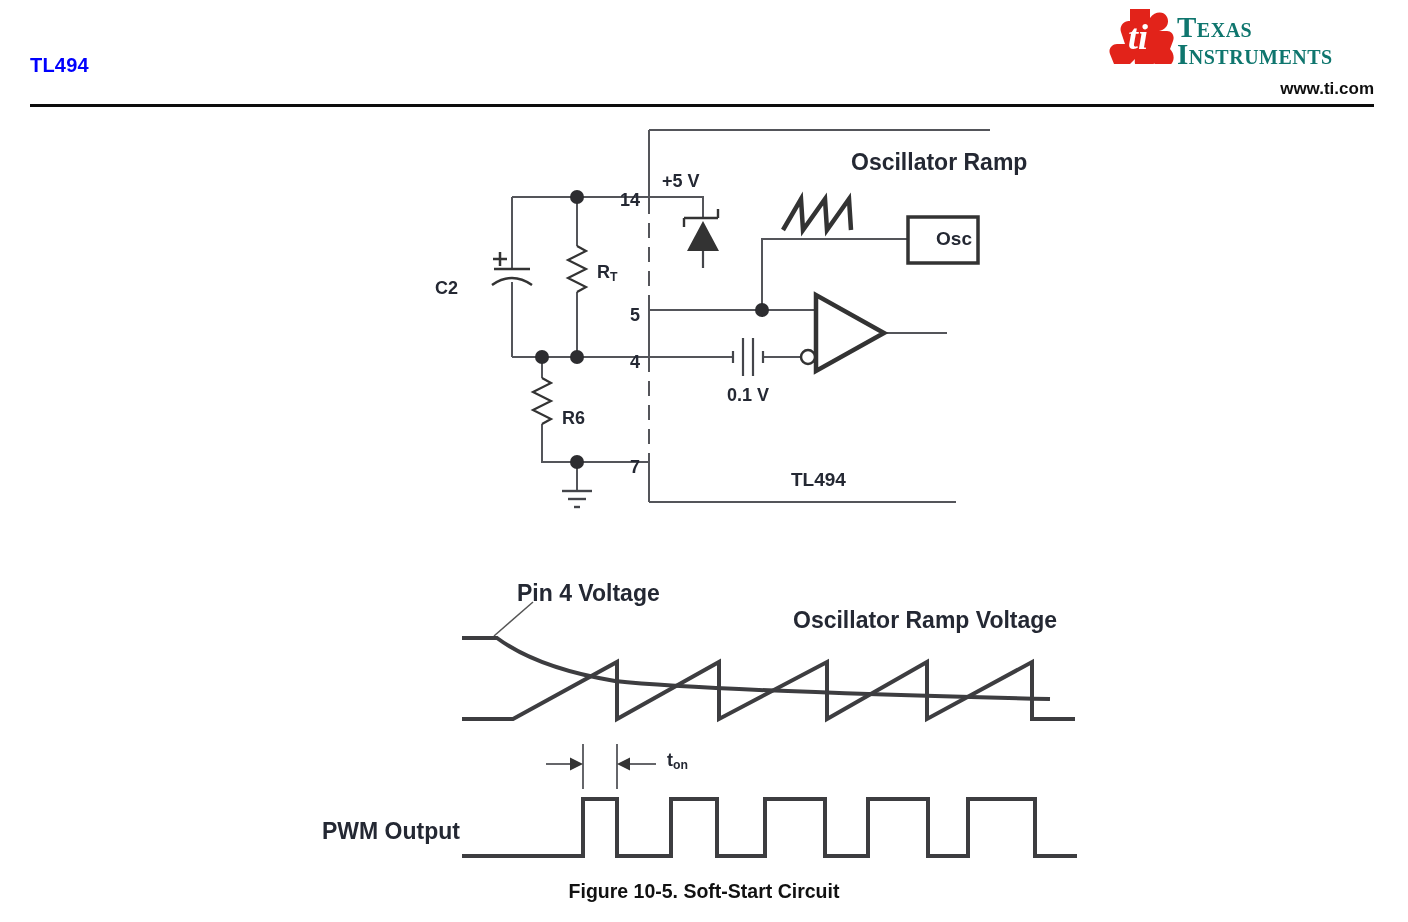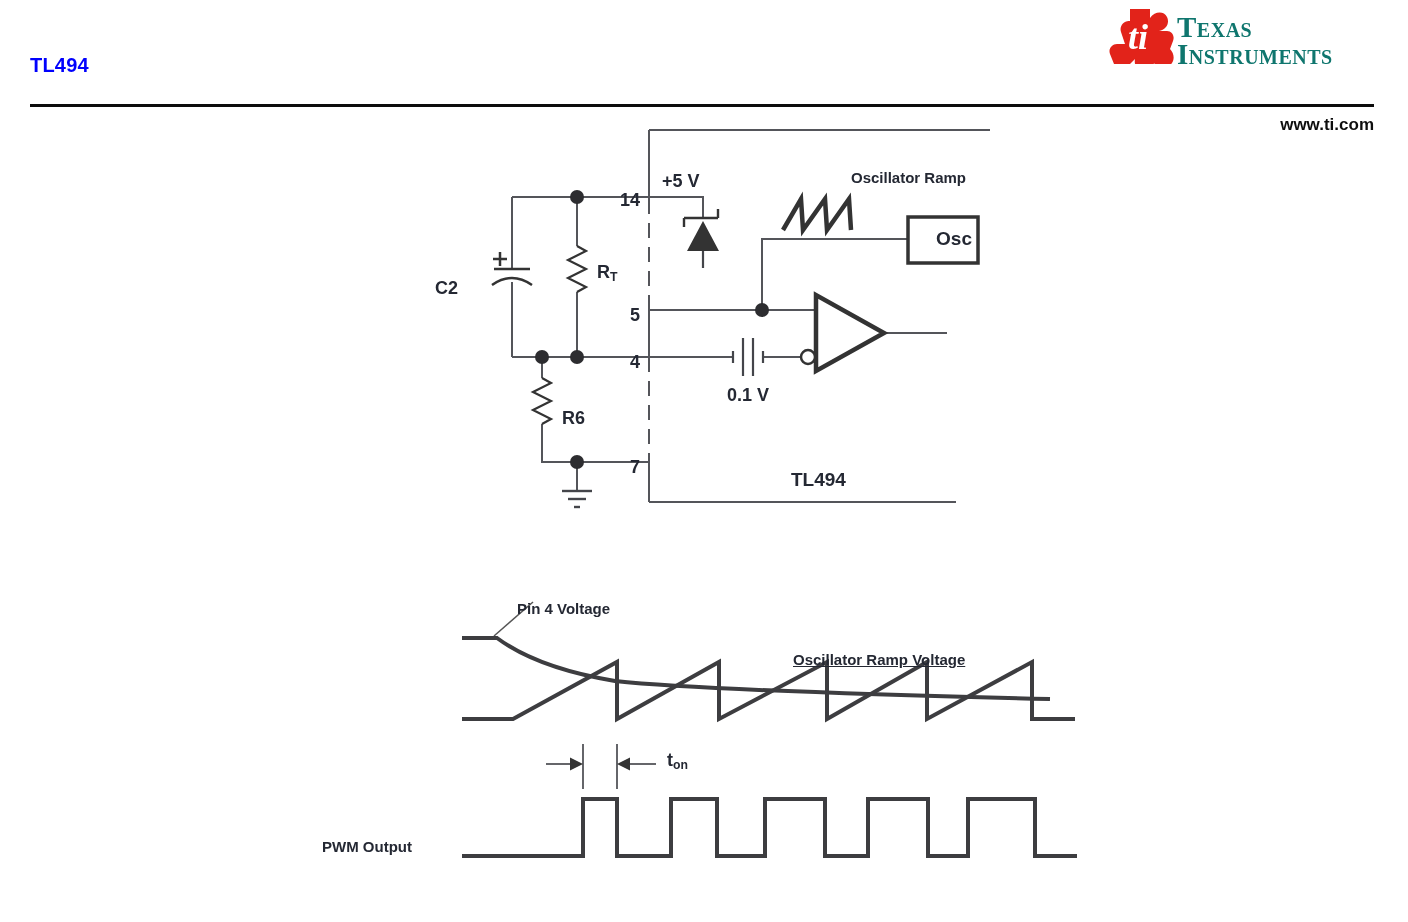--- a/index.html
+++ b/index.html
@@ -8,24 +8,24 @@
     font-family:"Liberation Sans","DejaVu Sans",sans-serif;
   }
   .abs{position:absolute;}
   
   .part-number{left:30px;top:54px;font-size:20px;font-weight:700;color:#0101fd;letter-spacing:.2px;}
   .doc-info{left:30px;top:82px;font-size:15.5px;font-weight:400;color:#1f2124;}
   .header-rule{left:30px;top:104px;width:1344px;height:3px;background:#0c0c0c;}
   .logo{left:1106px;top:6px;width:68px;height:58px;}
   .wordmark{left:1177px;top:14px;color:#0f766e;font-family:"Liberation Serif","DejaVu Serif",serif;
             font-variant:small-caps;font-weight:600;line-height:27px;font-size:29px;letter-spacing:.5px;}
-  .website{left:1150px;top:79px;width:224px;text-align:right;font-size:17px;font-weight:700;color:#0e0e0e;margin-top:36px;}
+  .website{left:1150px;top:79px;width:224px;text-align:right;font-size:17px;font-weight:700;color:#0e0e0e;}
   
   .s-label{position:absolute;font-weight:700;color:#242833;font-size:18px;white-space:nowrap;}
-  .sz17{font-size:15px;margin-top:20px;}
+  .sz17{font-size:23px;}
   .sub{font-size:.68em;vertical-align:-.28em;font-weight:700;}
   .pin{width:20px;text-align:right;margin-top:17px;}
   .center{text-align:center;white-space:nowrap;}
   .caption{left:354px;top:880px;width:700px;text-align:center;font-size:19.5px;font-weight:700;color:#111;}
   svg.canvas{position:absolute;left:0;top:0;}
 </style>
 </head>
 <body>
 
 <div class="page">
@@ -150,17 +150,18 @@
   <div class="s-label" style="left:597px;top:262px;"><span>R</span><span class="sub">T</span></div>
   <div class="s-label pin" style="left:620px;top:288px;">5</div>
   <div class="s-label pin" style="left:620px;top:335px;">4</div>
   <div class="s-label center" style="left:718px;top:385px;width:60px;">0.1 V</div>
   <div class="s-label" style="left:562px;top:408px;">R6</div>
   <div class="s-label pin" style="left:620px;top:440px;">7</div>
   <div class="s-label" style="left:791px;top:469px;font-size:19px;">TL494</div>
   <div class="s-label center" style="left:908px;top:228px;width:92px;font-size:19px;">Osc</div>
 
   <div class="s-label sz17" style="left:517px;top:580px;">Pin 4 Voltage</div>
-  <div class="s-label sz17" style="left:793px;top:631px;text-decoration:underline;">Oscillator Ramp Voltage</div>
+  <div class="s-label sz17" style="left:793px;top:607px;">Oscillator Ramp Voltage</div>
   <div class="s-label" style="left:667px;top:750px;"><span>t</span><span class="sub">on</span></div>
   <div class="s-label sz17" style="left:322px;top:818px;">PWM Output</div>
 
+  <div class="abs caption">Figure 10-5. Soft-Start Circuit</div>
 </div>
 
 </body></html>

